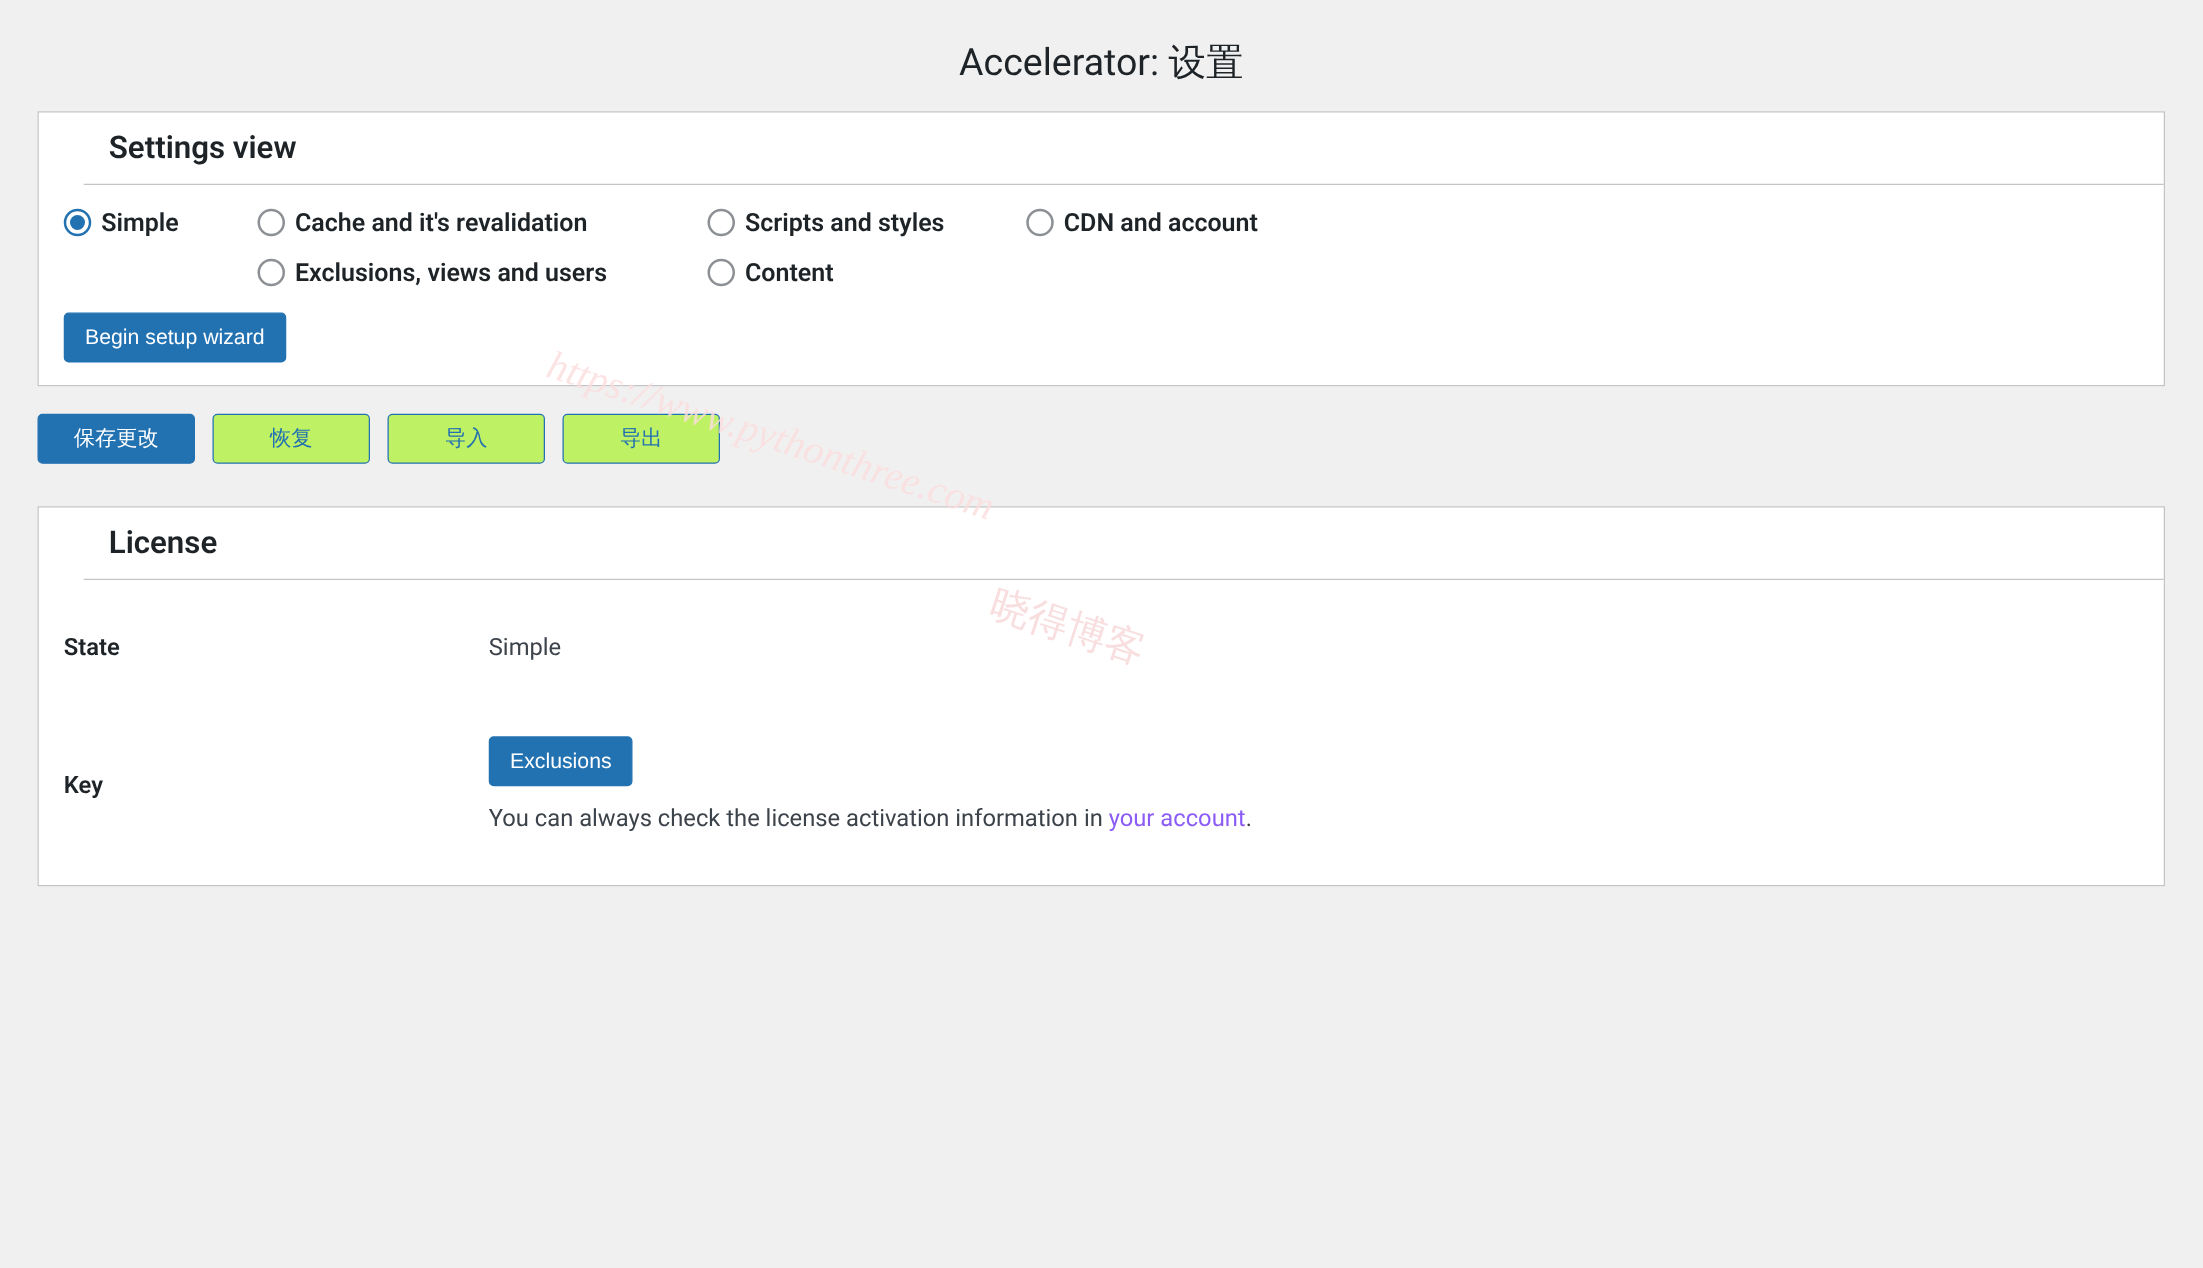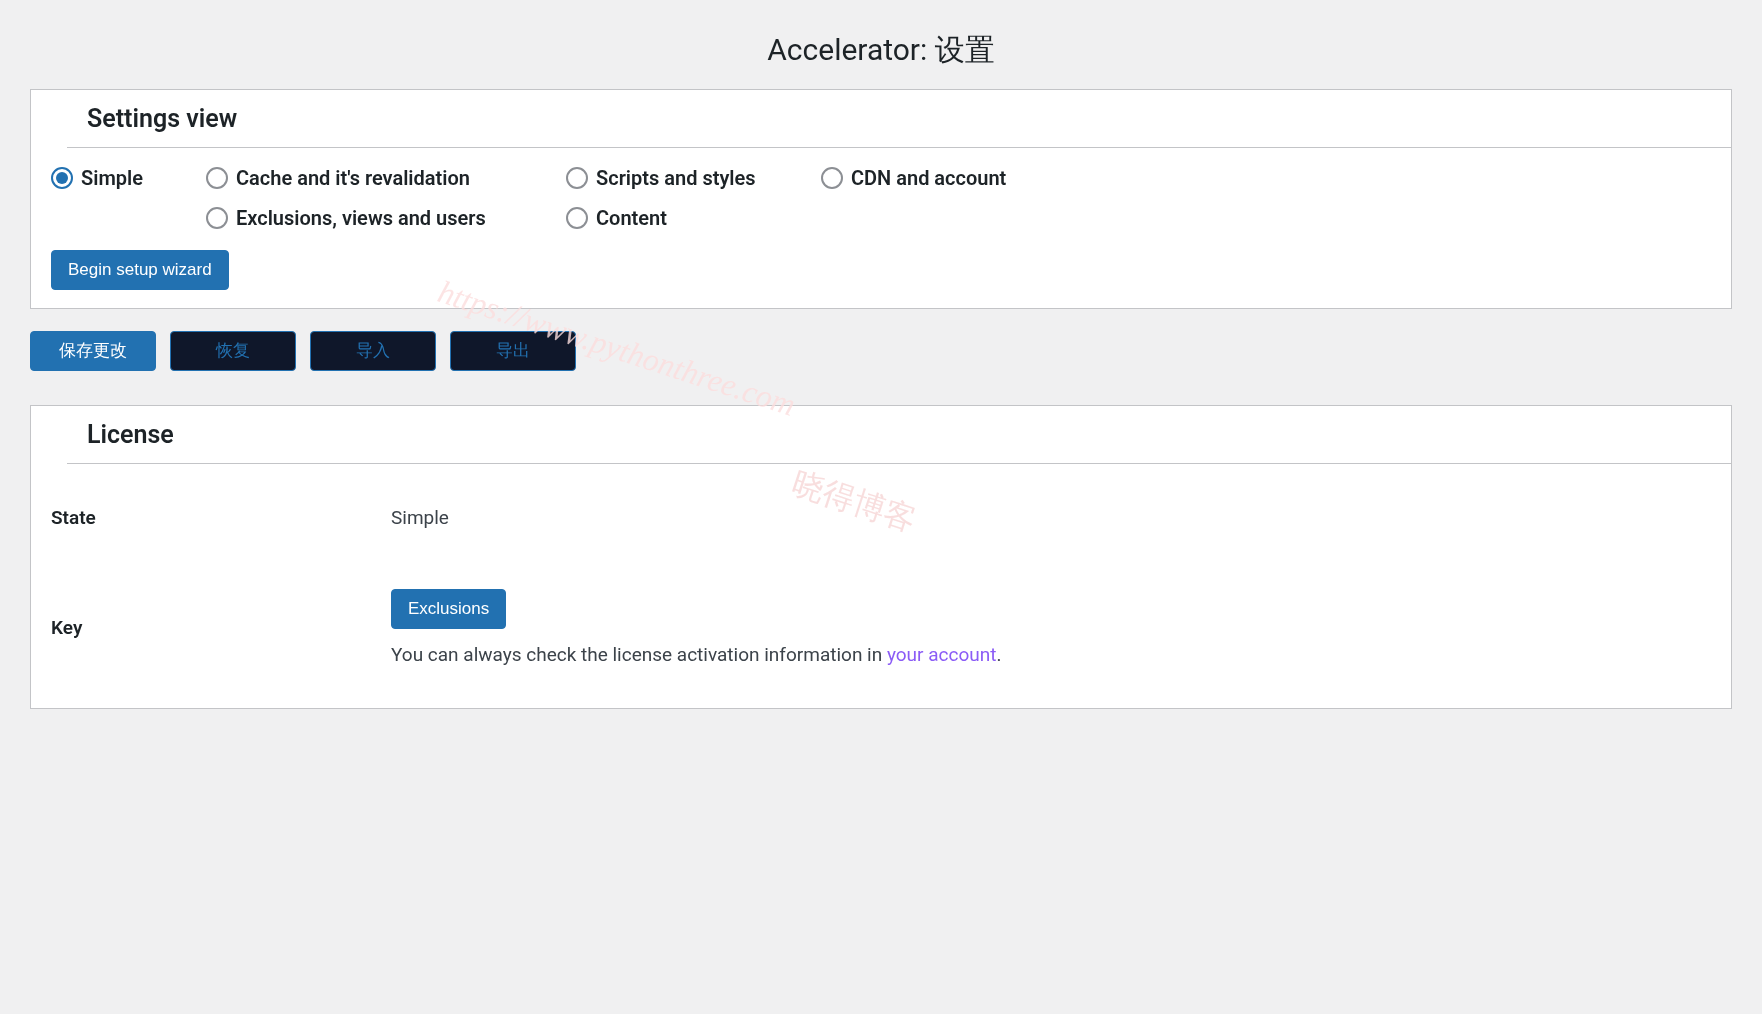--- a/index.html
+++ b/index.html
@@ -85,21 +85,21 @@
     border: 1px solid;
     line-height: 1.3;
     text-align: center;
   }
   .btn-primary {
     background: #2271b1;
     border-color: #2271b1;
     color: #ffffff;
   }
   .btn-secondary {
-    background: #0f172a;
+    background: #bef264;
     border-color: #2271b1;
     color: #2271b1;
   }
   .action-bar {
     display: flex;
     gap: 14px;
     margin-bottom: 34px;
   }
   .action-bar .btn {
     min-width: 126px;

